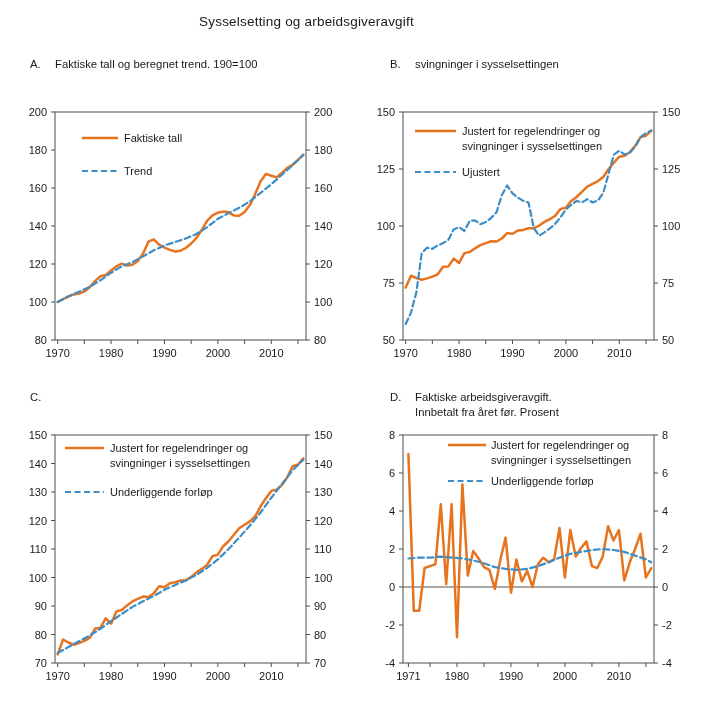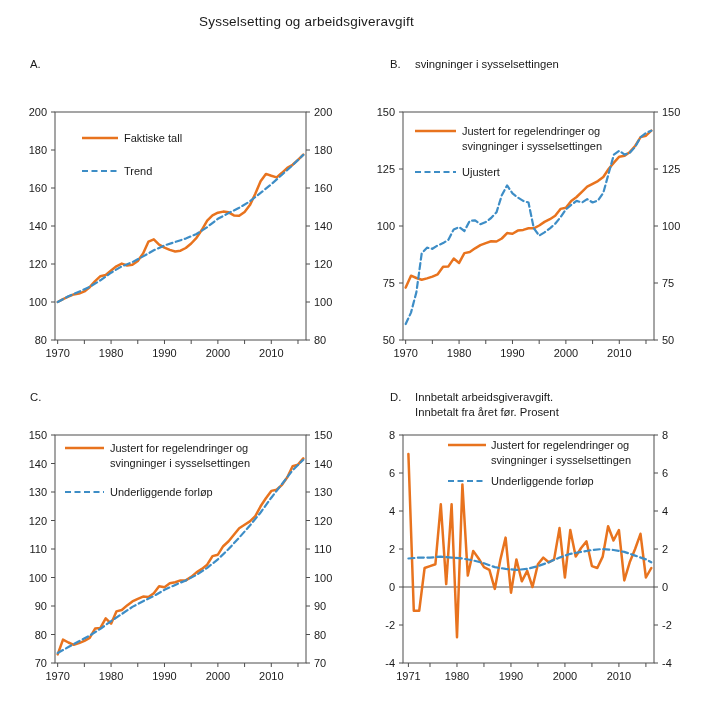--- a/index.html
+++ b/index.html
@@ -21,40 +21,41 @@
   .row-bottom{top:425px;}
 </style>
 </head>
 <body>
 
 <div class="fig-title">Sysselsetting og arbeidsgiveravgift</div>
 
 <div class="panel-head" style="left:30px;top:57px;">
   <span class="panel-letter">A.</span>
   <span class="panel-title">
+    <div>Faktiske tall og beregnet trend. 190=100</div>
   </span>
 </div>
 
 <div class="panel-head" style="left:390px;top:57px;">
   <span class="panel-letter">B.</span>
   <span class="panel-title">
     <div>svingninger i sysselsettingen</div>
   </span>
 </div>
 
 <div class="panel-head" style="left:30px;top:390px;">
   <span class="panel-letter">C.</span>
   <span class="panel-title">
   </span>
 </div>
 
 <div class="panel-head" style="left:390px;top:390px;">
   <span class="panel-letter">D.</span>
   <span class="panel-title">
-    <div>Innbetalt arbeidsgiveravgift.</div>
+    <div>Faktiske arbeidsgiveravgift.</div>
     <div>Innbetalt fra året før. Prosent</div>
   </span>
 </div>
 
 <svg class="chart col-left row-top" id="chart-0" width="345" height="270">
     <rect x="47" y="10" width="251" height="228" fill="none" stroke="#4D4D4D" stroke-width="1"></rect>
     <line x1="43" y1="238" x2="47" y2="238" stroke="#4D4D4D"></line>
     <line x1="298" y1="238" x2="302" y2="238" stroke="#4D4D4D"></line>
     <text x="39" y="242" text-anchor="end" font-size="11" fill="#1A1A1A">80</text>
     <text x="306" y="242" text-anchor="start" font-size="11" fill="#1A1A1A">80</text>

